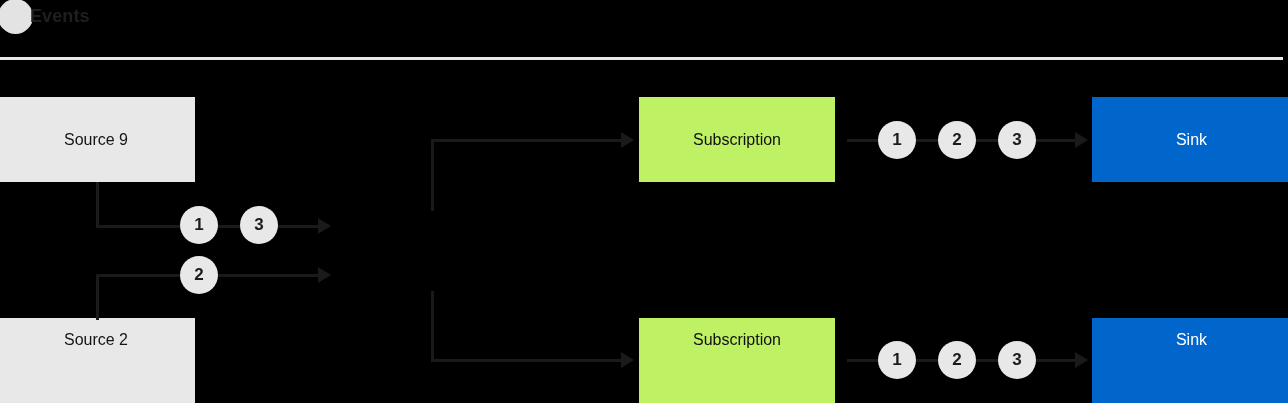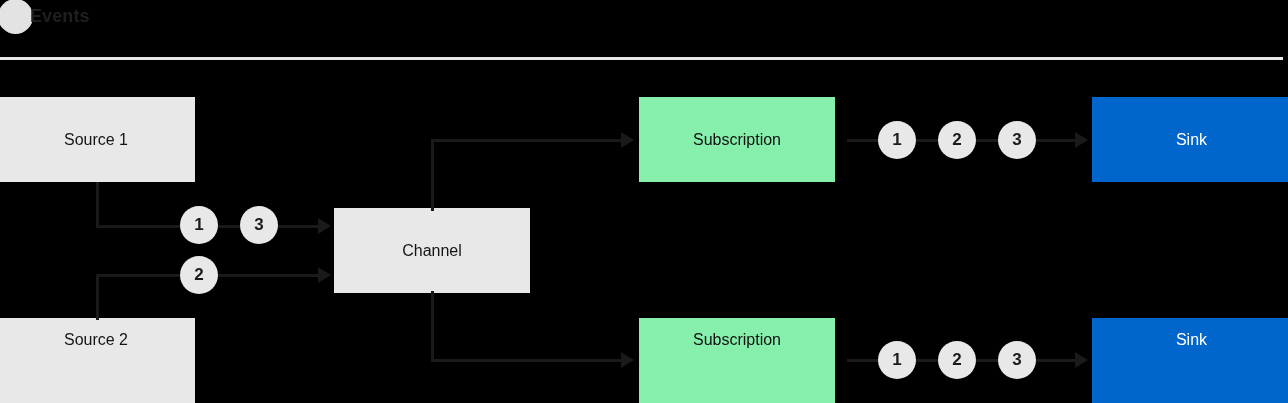--- a/index.html
+++ b/index.html
@@ -55,21 +55,21 @@
   }
   .node-source {
     background: #e8e8e8;
     color: #151515;
   }
   .node-channel {
     background: #e8e8e8;
     color: #151515;
   }
   .node-subscription {
-    background: #86efac;
+    background: #bef264;
     color: #111111;
   }
   .node-sink {
     background: #0066cc;
     color: #ffffff;
   }
   
   .event-badge {
     position: absolute;
     width: 38px;
@@ -105,30 +105,27 @@
 </head>
 <body>
 
 <div id="canvas">
 
   <div id="legend-circle"></div>
   <div id="legend-label">Events</div>
   <div id="divider"></div>
 
   <div class="node node-source" style="left:-3px; top:97px; width:198px; height:85px;">
-    <span>Source 1</span>
+    <span>Source 9</span>
   </div>
 
   <div class="node node-source" style="left:-3px; top:318px; width:198px; height:88px;">
     <span style="position:relative; top:-22px;text-align:center;">Source 2</span>
   </div>
 
-  <div class="node node-channel" style="left:334px; top:208px; width:196px; height:85px;">
-    <span>Channel</span>
-  </div>
 
   <div class="node node-subscription" style="left:639px; top:97px; width:196px; height:85px;">
     <span>Subscription</span>
   </div>
 
   <div class="node node-subscription" style="left:639px; top:318px; width:196px; height:88px;">
     <span style="position:relative; top:-22px;">Subscription</span>
   </div>
 
   <div class="node node-sink" style="left:1092px; top:97px; width:199px; height:85px;">

